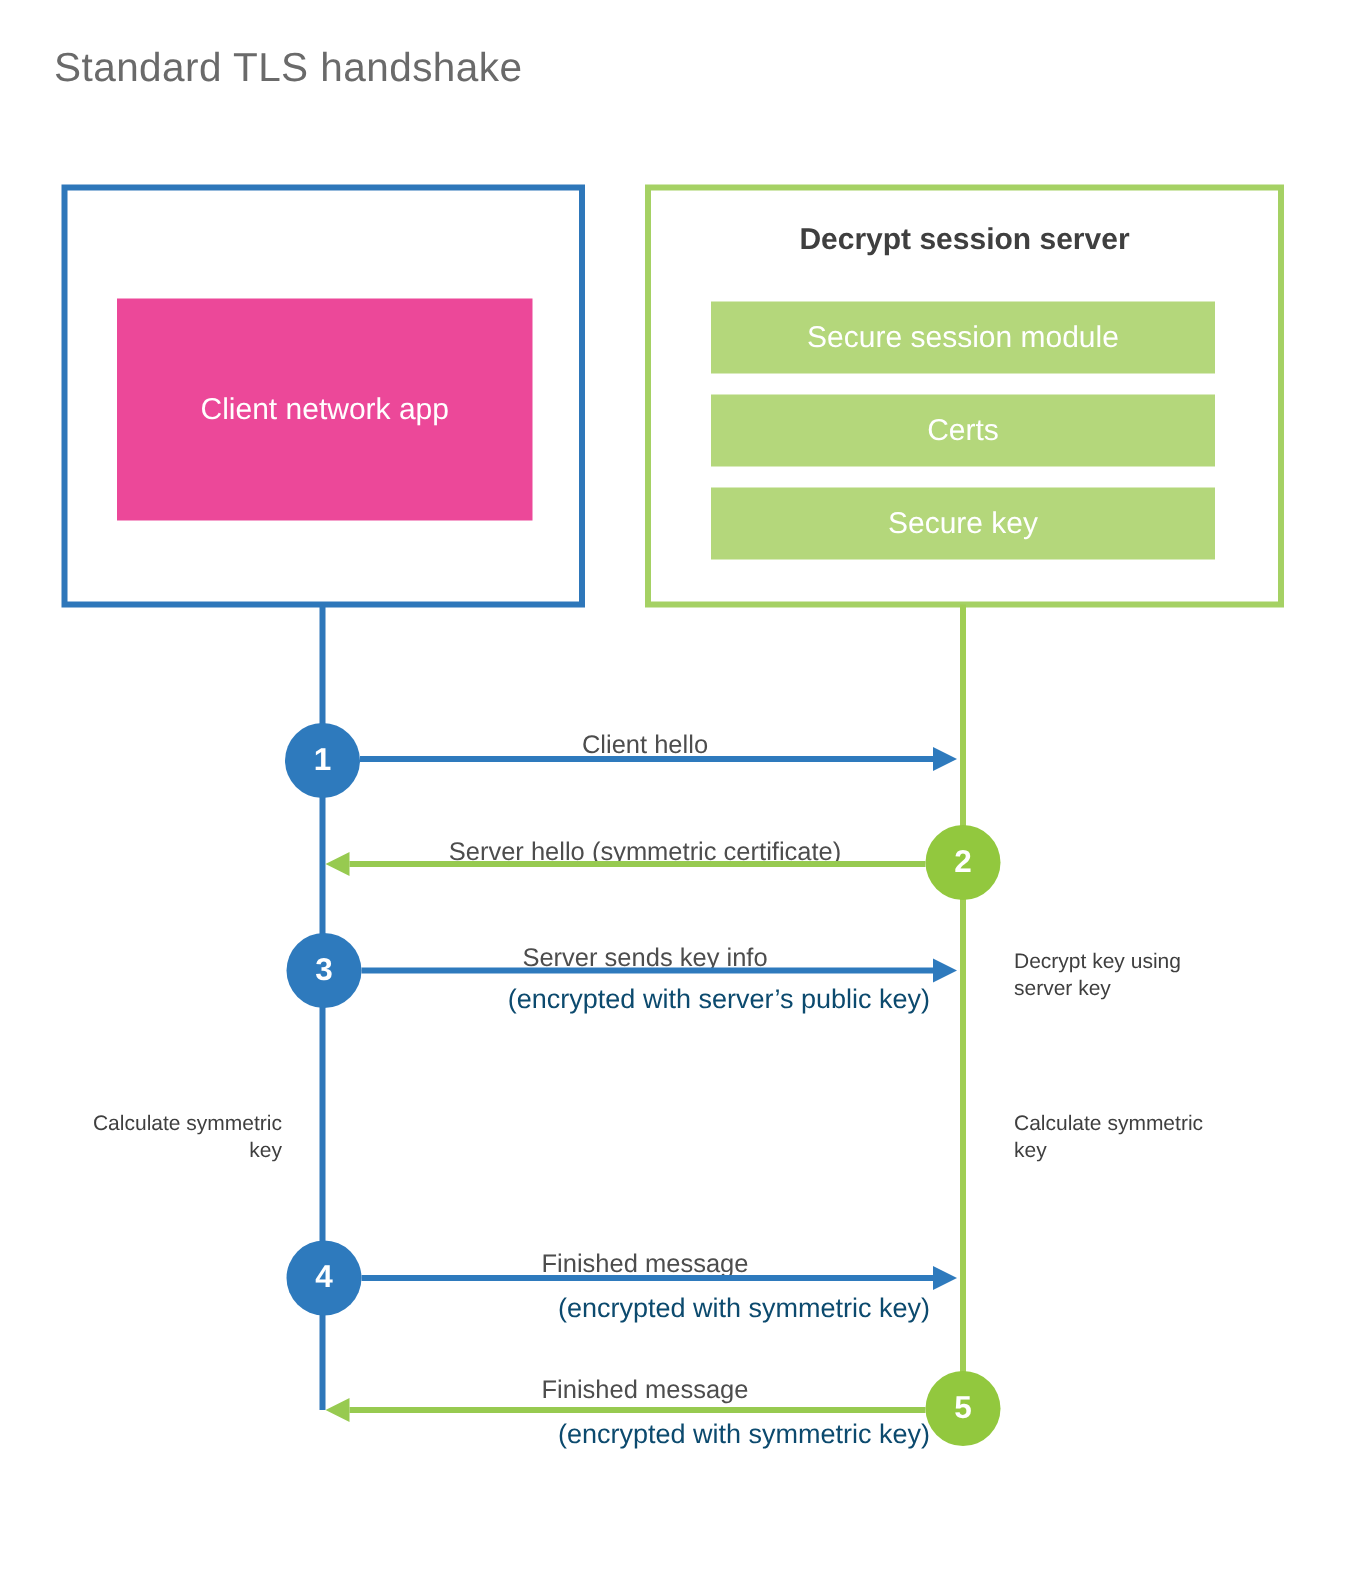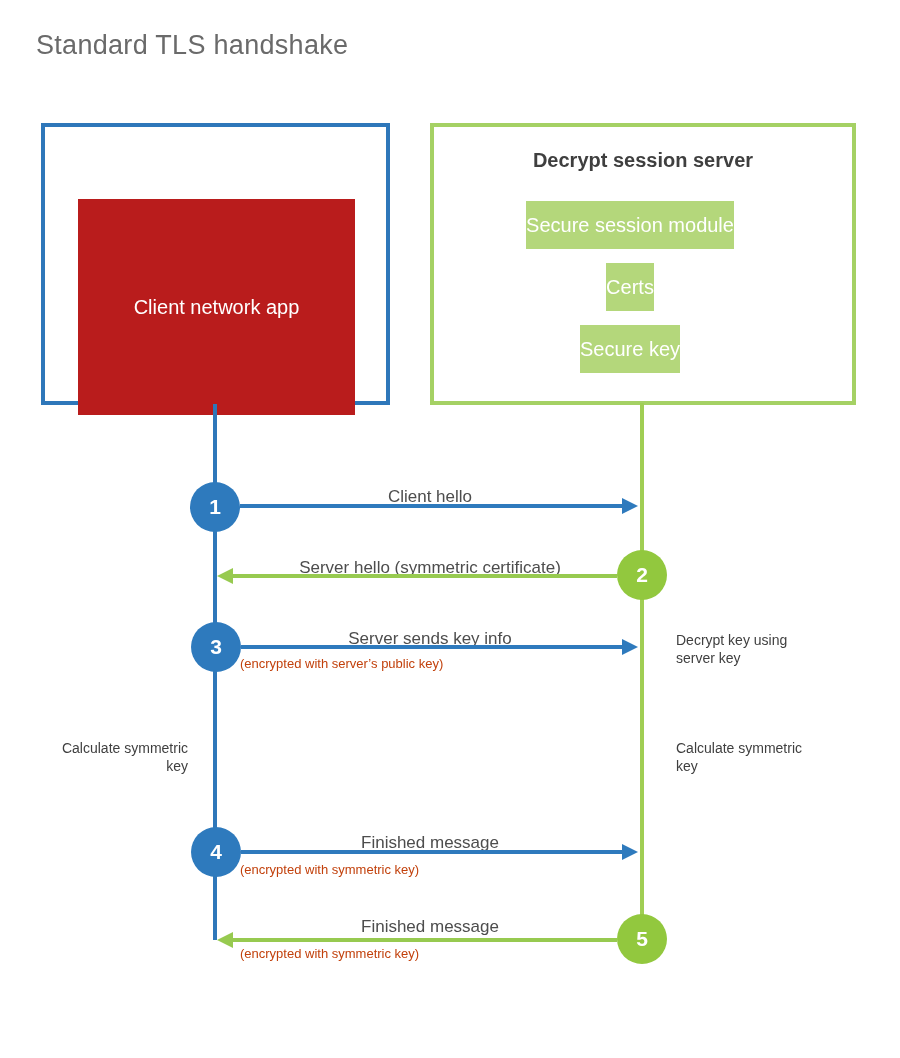--- a/index.html
+++ b/index.html
@@ -9,27 +9,27 @@
   .page-title{position:absolute;left:36px;top:30px;font-size:27px;font-weight:300;
     color:#6a6a6a;letter-spacing:.3px;}
 
   
   .actor-box{position:absolute;top:123px;height:282px;background:#fff;box-sizing:border-box;}
   .client-box{left:41px;width:349px;border:4px solid #2e77ba;}
   .server-box{left:430px;width:426px;border:4px solid #a5d164;}
   .actor-title{position:absolute;top:22px;left:0;right:0;text-align:center;
     font-size:20px;font-weight:700;color:#3f3f3f;}
 
-  .client-app{position:absolute;left:33px;top:72px;width:277px;height:216px;
-    background:#b91c1c;display:flex;align-items:center;justify-content:center;}
+  .client-app{position:absolute;left:33px;top:72px;width:277px;height:148px;
+    background:#ec4899;display:flex;align-items:center;justify-content:center;}
   .client-app span{display:block;width:170px;text-align:center;color:#ffffff;
     font-size:20px;font-weight:300;line-height:1.35;}
 
-  .server-modules{position:absolute;left:28px;top:74px;width:336px;display:flex;
-    flex-direction:column;gap:14px;align-items:center;}
+  .server-modules{position:absolute;left:40px;top:74px;width:336px;display:flex;
+    flex-direction:column;gap:14px;}
   .module-bar{height:48px;background:#b4d77b;display:flex;align-items:center;
     justify-content:center;color:#ffffff;font-size:20px;font-weight:300;}
 
   
   .lifeline{position:absolute;width:4px;}
   .lifeline.blue{left:213px;top:404px;height:536px;background:#2e77ba;}
   .lifeline.green{left:640px;top:403px;height:536px;background:#a0ce54;}
 
   
   .step-circle{position:absolute;width:50px;height:50px;border-radius:50%;
@@ -43,22 +43,22 @@
   .arrow-line.blue{background:#2e7abd;}
   .arrow-line.green{background:#97ca50;}
   .arrow-head{position:absolute;width:0;height:0;border-top:8px solid transparent;
     border-bottom:8px solid transparent;}
   .arrow-head.right.blue{border-left:16px solid #2e7abd;}
   .arrow-head.left.green{border-right:16px solid #97ca50;}
 
   
   .msg{position:absolute;left:240px;width:380px;text-align:center;
     color:#4d4d4d;font-size:17px;margin-top:10px;}
-  .msg-sub{position:absolute;left:240px;width:380px;text-align:left;
-    color:#c2410c;font-size:13px;}
+  .msg-sub{position:absolute;left:240px;width:380px;text-align:right;
+    color:#0c4a6e;font-size:18px;}
 
   
   .note{position:absolute;font-size:14px;color:#3f3f3f;line-height:1.3;width:135px;}
   .note.right{text-align:left;}
   .note.leftside{text-align:right;}
 </style>
 </head>
 <body>
 
 <div class="stage">

